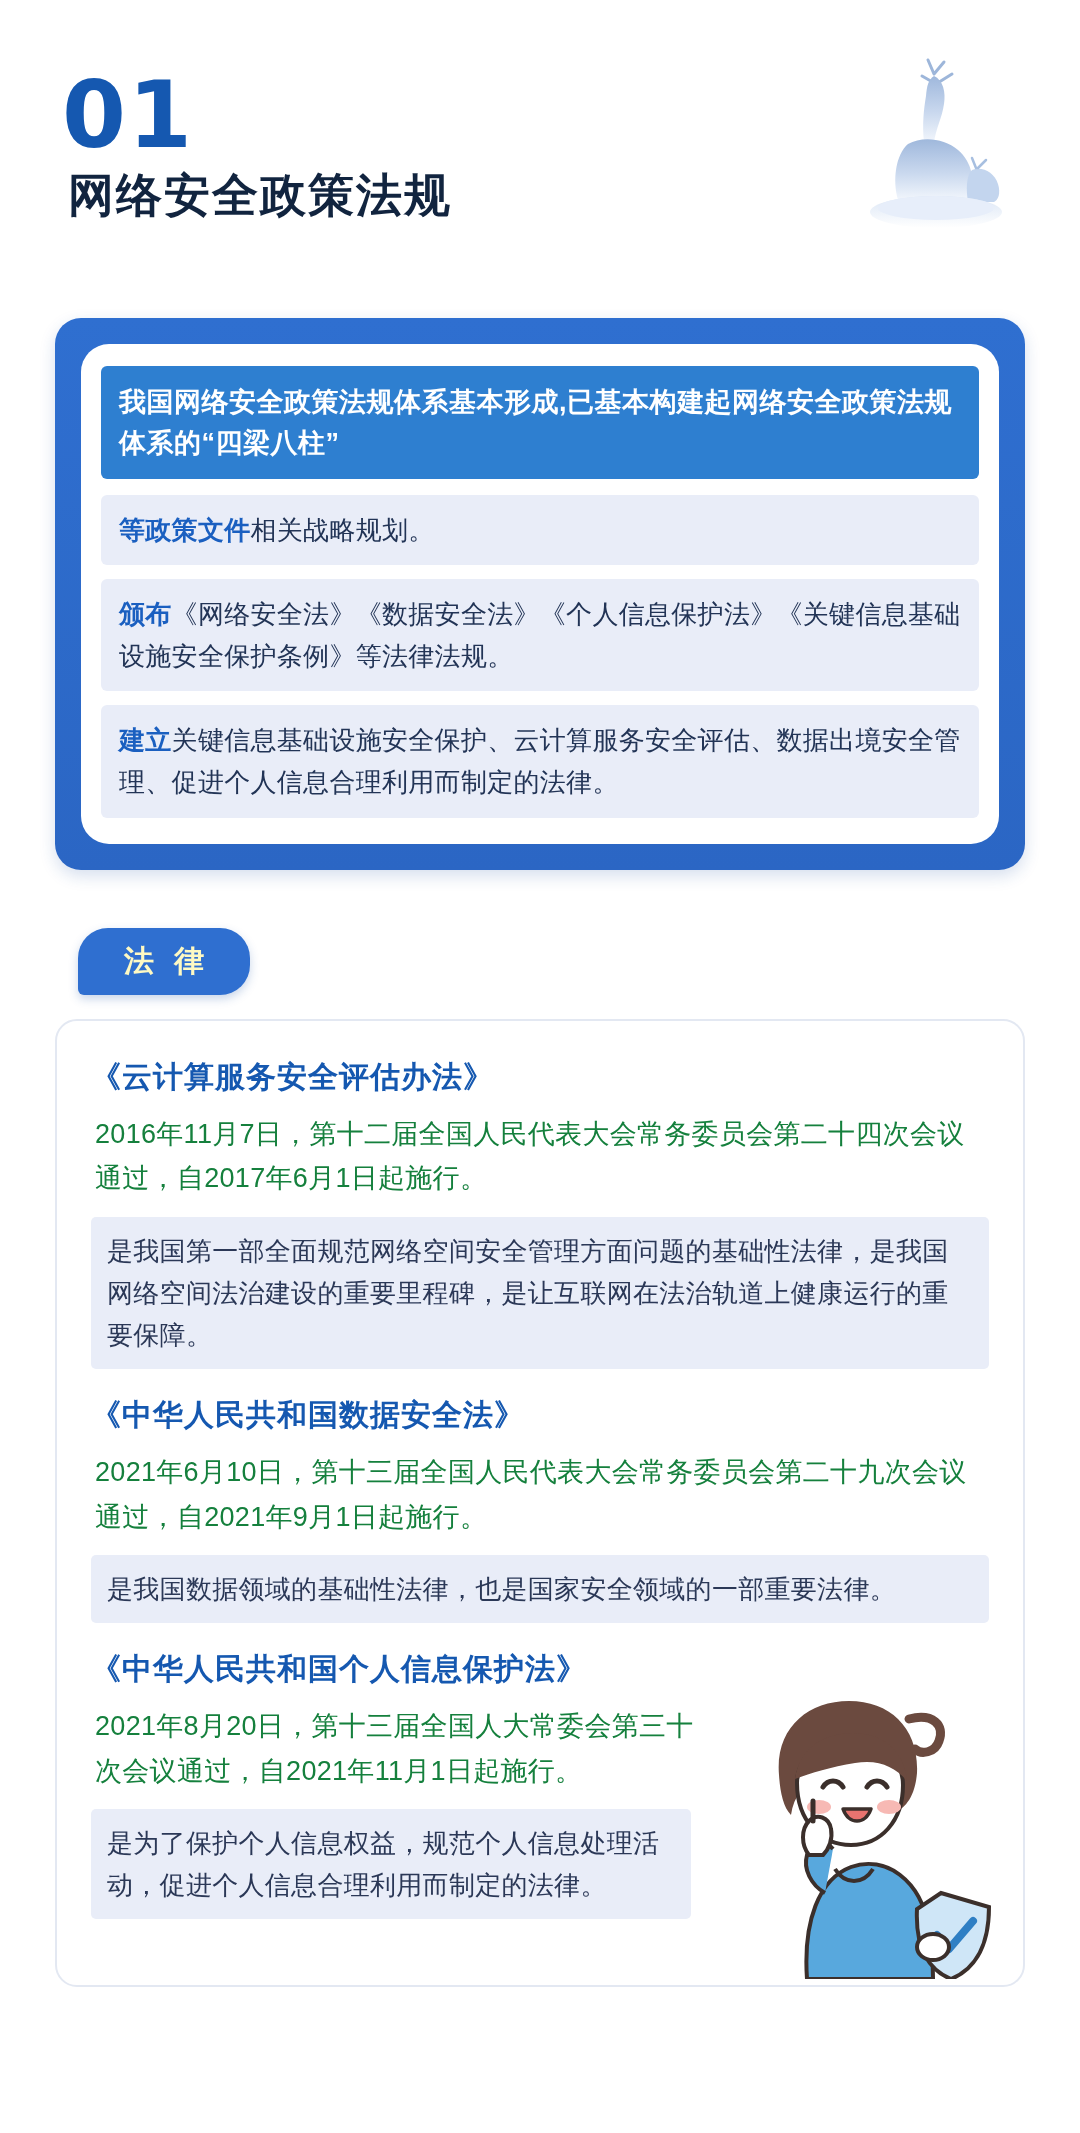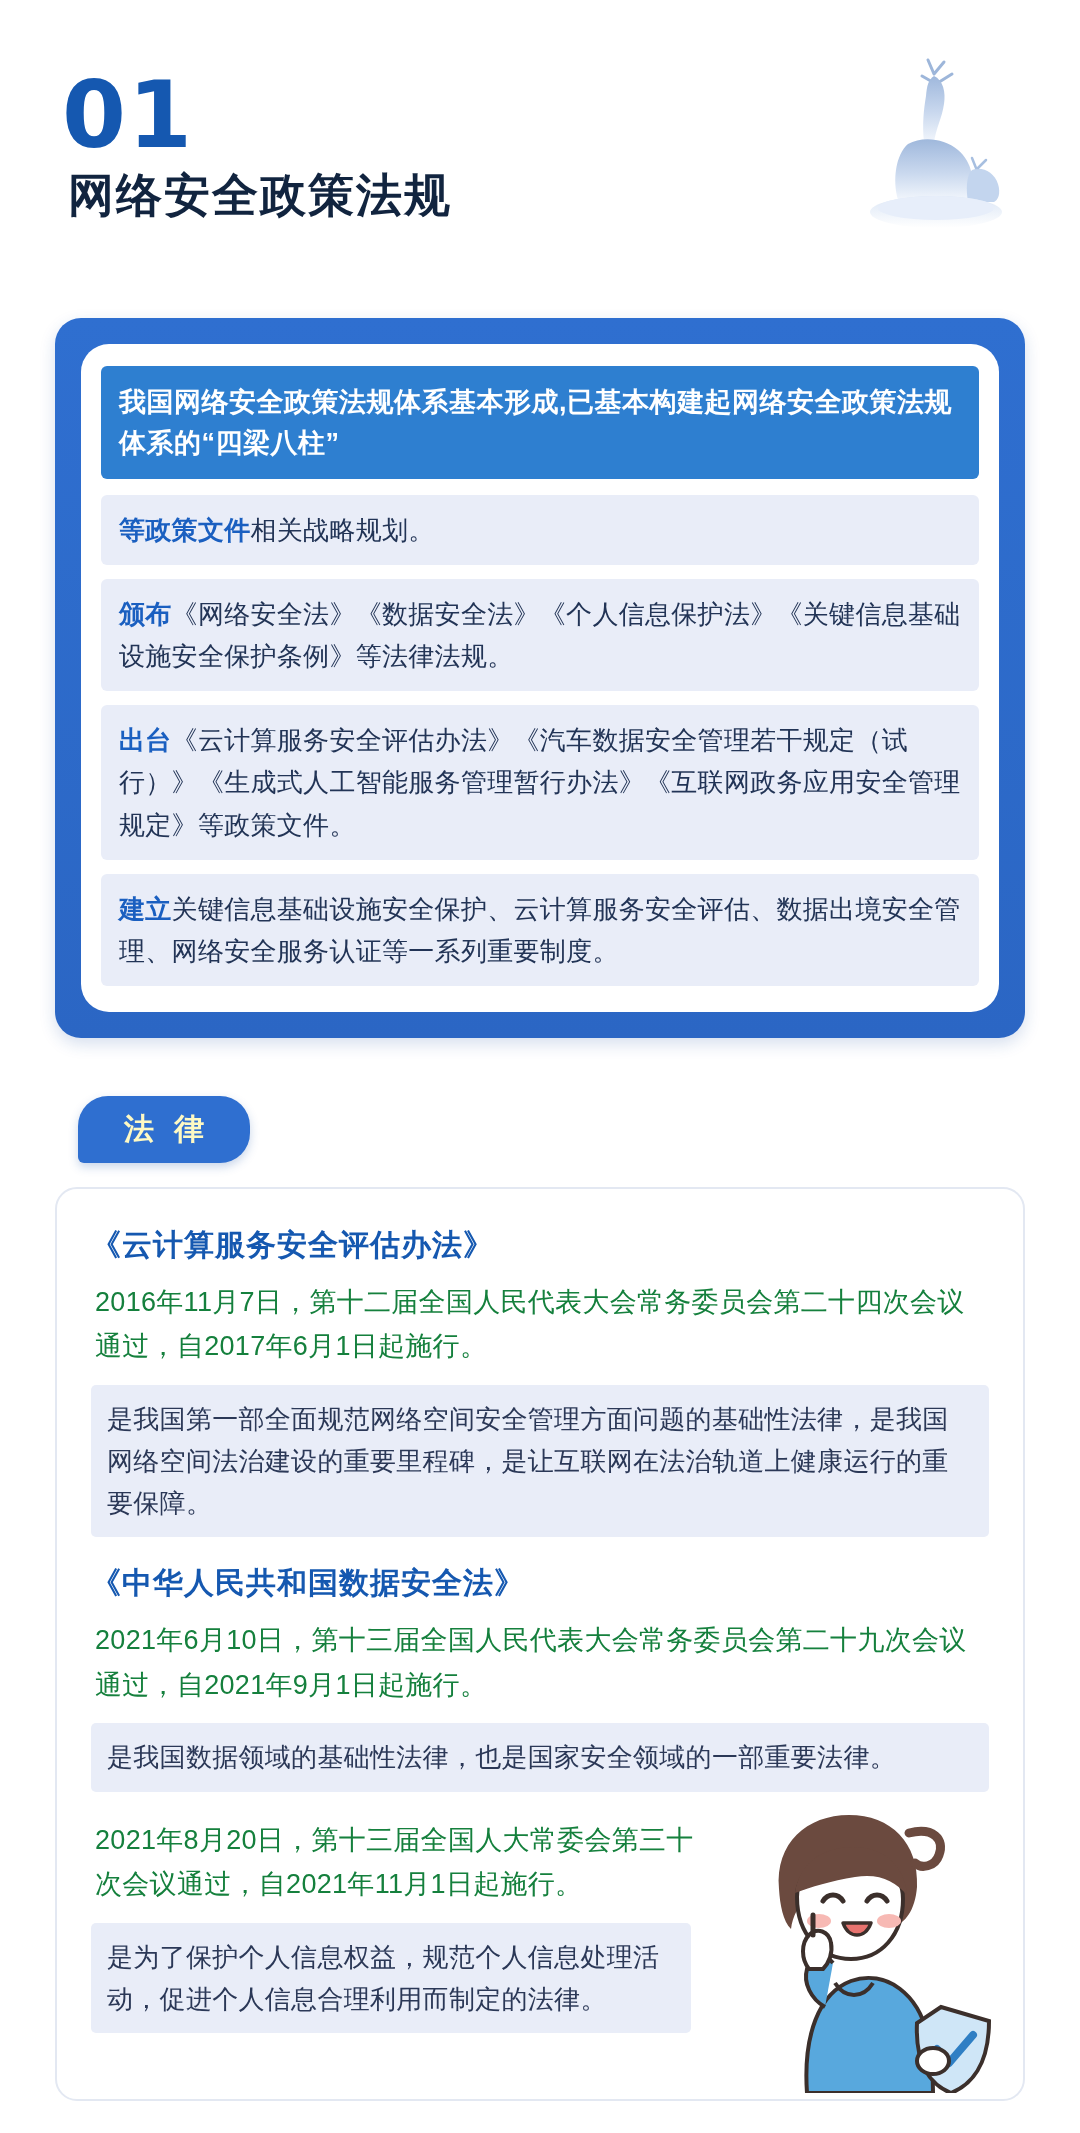--- a/index.html
+++ b/index.html
@@ -194,26 +194,23 @@
     <div class="highlight-bar">我国网络安全政策法规体系基本形成,已基本构建起网络安全政策法规体系的“四梁八柱”</div>
 
     <div class="bullet-row">
       <span class="lead">等政策文件</span><span>相关战略规划。</span>
     </div>
 
     <div class="bullet-row">
       <span class="lead">颁布</span><span>《网络安全法》《数据安全法》《个人信息保护法》《关键信息基础设施安全保护条例》等法律法规。</span>
     </div>
 
+
     <div class="bullet-row">
-      <span class="lead">出台</span><span>《云计算服务安全评估办法》《汽车数据安全管理若干规定（试行）》《生成式人工智能服务管理暂行办法》《互联网政务应用安全管理规定》等政策文件。</span>
-    </div>
-
-    <div class="bullet-row">
-      <span class="lead">建立</span><span>关键信息基础设施安全保护、云计算服务安全评估、数据出境安全管理、网络安全服务认证等一系列重要制度。</span>
+      <span class="lead">建立</span><span>关键信息基础设施安全保护、云计算服务安全评估、数据出境安全管理、促进个人信息合理利用而制定的法律。</span>
     </div>
 
   </div>
 </div>
 
 <div class="tab-wrap">
   <span class="tab-pill">法 律</span>
 </div>
 
 <div class="law-card">
@@ -224,20 +221,21 @@
     <div class="law-note">是我国第一部全面规范网络空间安全管理方面问题的基础性法律，是我国网络空间法治建设的重要里程碑，是让互联网在法治轨道上健康运行的重要保障。</div>
   </div>
 
   <div class="law-block">
     <div class="law-title">《中华人民共和国数据安全法》</div>
     <div class="law-desc">2021年6月10日，第十三届全国人民代表大会常务委员会第二十九次会议通过，自2021年9月1日起施行。</div>
     <div class="law-note">是我国数据领域的基础性法律，也是国家安全领域的一部重要法律。</div>
   </div>
 
   <div class="law-block">
+    <div class="law-title">《中华人民共和国个人信息保护法》</div>
     <div class="law-desc narrow">2021年8月20日，第十三届全国人大常委会第三十次会议通过，自2021年11月1日起施行。</div>
     <div class="law-note narrow">是为了保护个人信息权益，规范个人信息处理活动，促进个人信息合理利用而制定的法律。</div>
   </div>
 
   <div class="mascot">
     <svg viewBox="0 0 330 300" width="330" height="300" aria-hidden="true">
 
       <path d="M96 96 C92 50 124 22 166 22 C208 22 236 50 234 94 C232 118 222 130 210 134 C206 112 196 98 166 96 C132 94 112 108 108 136 C100 128 97 112 96 96 Z" fill="#6b4a3f"></path>
 
       <path d="M226 40 C250 34 262 46 256 62 C252 74 238 76 232 70" fill="none" stroke="#6b4a3f" stroke-width="9" stroke-linecap="round"></path>

